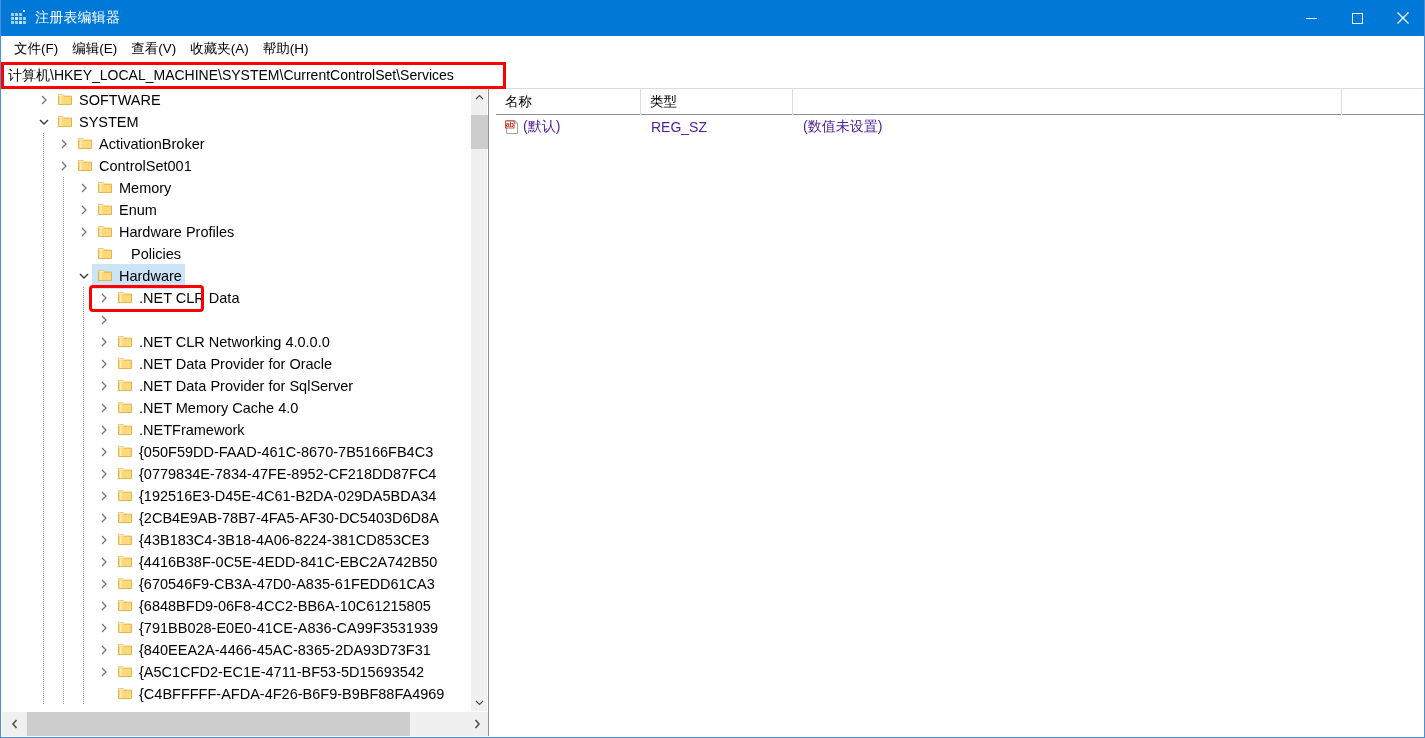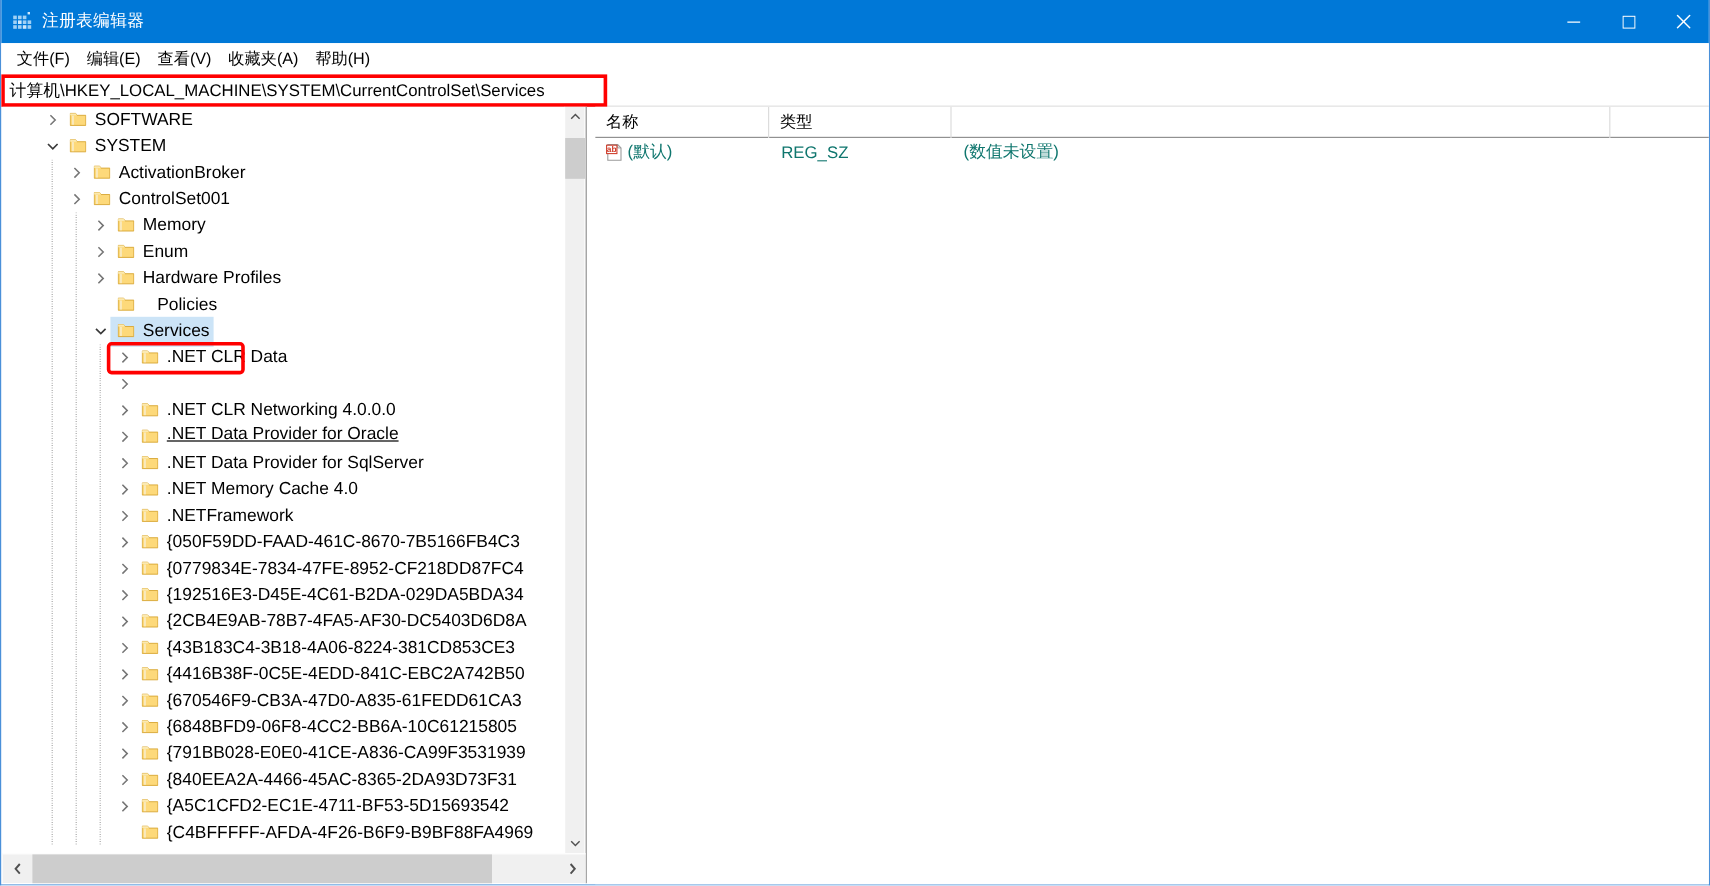--- a/index.html
+++ b/index.html
@@ -196,21 +196,21 @@
     height: 26px;
     display: flex; align-items: center;
     font-size: 13.5px; color: #000000;
     padding-left: 9px;
     border-right: 1px solid #dcdcdc;
     white-space: nowrap;
   }
   .lrow {
     height: 24px;
     display: flex; align-items: center;
-    font-size: 14px; color: #0f766e;
+    font-size: 14px; color: #4c1d95;
   }
   .lc {
     display: flex; align-items: center;
     height: 24px; padding-left: 8px;
     white-space: nowrap;
   }
   .ab-icon {
     width: 16px; height: 16px; flex: none;
     margin-right: 3px;
     position: relative;
@@ -434,21 +434,21 @@
             </svg>
           </div>
           <div class="lbl-box" style="display: flex; align-items: center;">
             <span class="folder">
               <svg width="14" height="13" viewBox="0 0 14 13">
                 <path d="M0.5 1.5 h4.6 l1.1 1.6 H13.5 v8.4 H0.5 Z" fill="#fdd97a" stroke="#d9a93a" stroke-width="0.8"></path>
                 <path d="M0.5 1.5 h4.6 l1.1 1.6 H0.5 Z" fill="#fbe9b0" stroke="none"></path>
                 <rect x="2.1" y="3.4" width="1.4" height="7.6" fill="#f7f2e0" opacity="0.75"></rect>
               </svg>
             </span>
-            <span style="margin-left: 6px;">Services</span>
+            <span style="margin-left: 6px;">Hardware</span>
           </div>
         </div>
         <div class="trow">
           <div class="guide" style="left: 41px;"></div>
           <div class="guide" style="left: 61px;"></div>
           <div class="guide" style="left: 81px;"></div>
           <div style="width: 94px; flex: 0 0 auto;"></div>
           <div class="chev">
             <svg width="10" height="10" viewBox="0 0 10 10">
               <polyline points="3,1 7,5 3,9" fill="none" stroke="#767676" stroke-width="1.3"></polyline>
@@ -500,21 +500,21 @@
         <div class="trow">
           <div class="guide" style="left: 41px;"></div>
           <div class="guide" style="left: 61px;"></div>
           <div class="guide" style="left: 81px;"></div>
           <div style="width: 94px; flex: 0 0 auto;"></div>
           <div class="chev">
             <svg width="10" height="10" viewBox="0 0 10 10">
               <polyline points="3,1 7,5 3,9" fill="none" stroke="#767676" stroke-width="1.3"></polyline>
             </svg>
           </div>
-          <div class="lbl-box" style="display: flex;  text-decoration: underline;">
+          <div class="lbl-box" style="display: flex; align-items: center;">
             <span class="folder">
               <svg width="14" height="13" viewBox="0 0 14 13">
                 <path d="M0.5 1.5 h4.6 l1.1 1.6 H13.5 v8.4 H0.5 Z" fill="#fdd97a" stroke="#d9a93a" stroke-width="0.8"></path>
                 <path d="M0.5 1.5 h4.6 l1.1 1.6 H0.5 Z" fill="#fbe9b0" stroke="none"></path>
                 <rect x="2.1" y="3.4" width="1.4" height="7.6" fill="#f7f2e0" opacity="0.75"></rect>
               </svg>
             </span>
             <span style="margin-left: 6px;">.NET Data Provider for Oracle</span>
           </div>
         </div>

